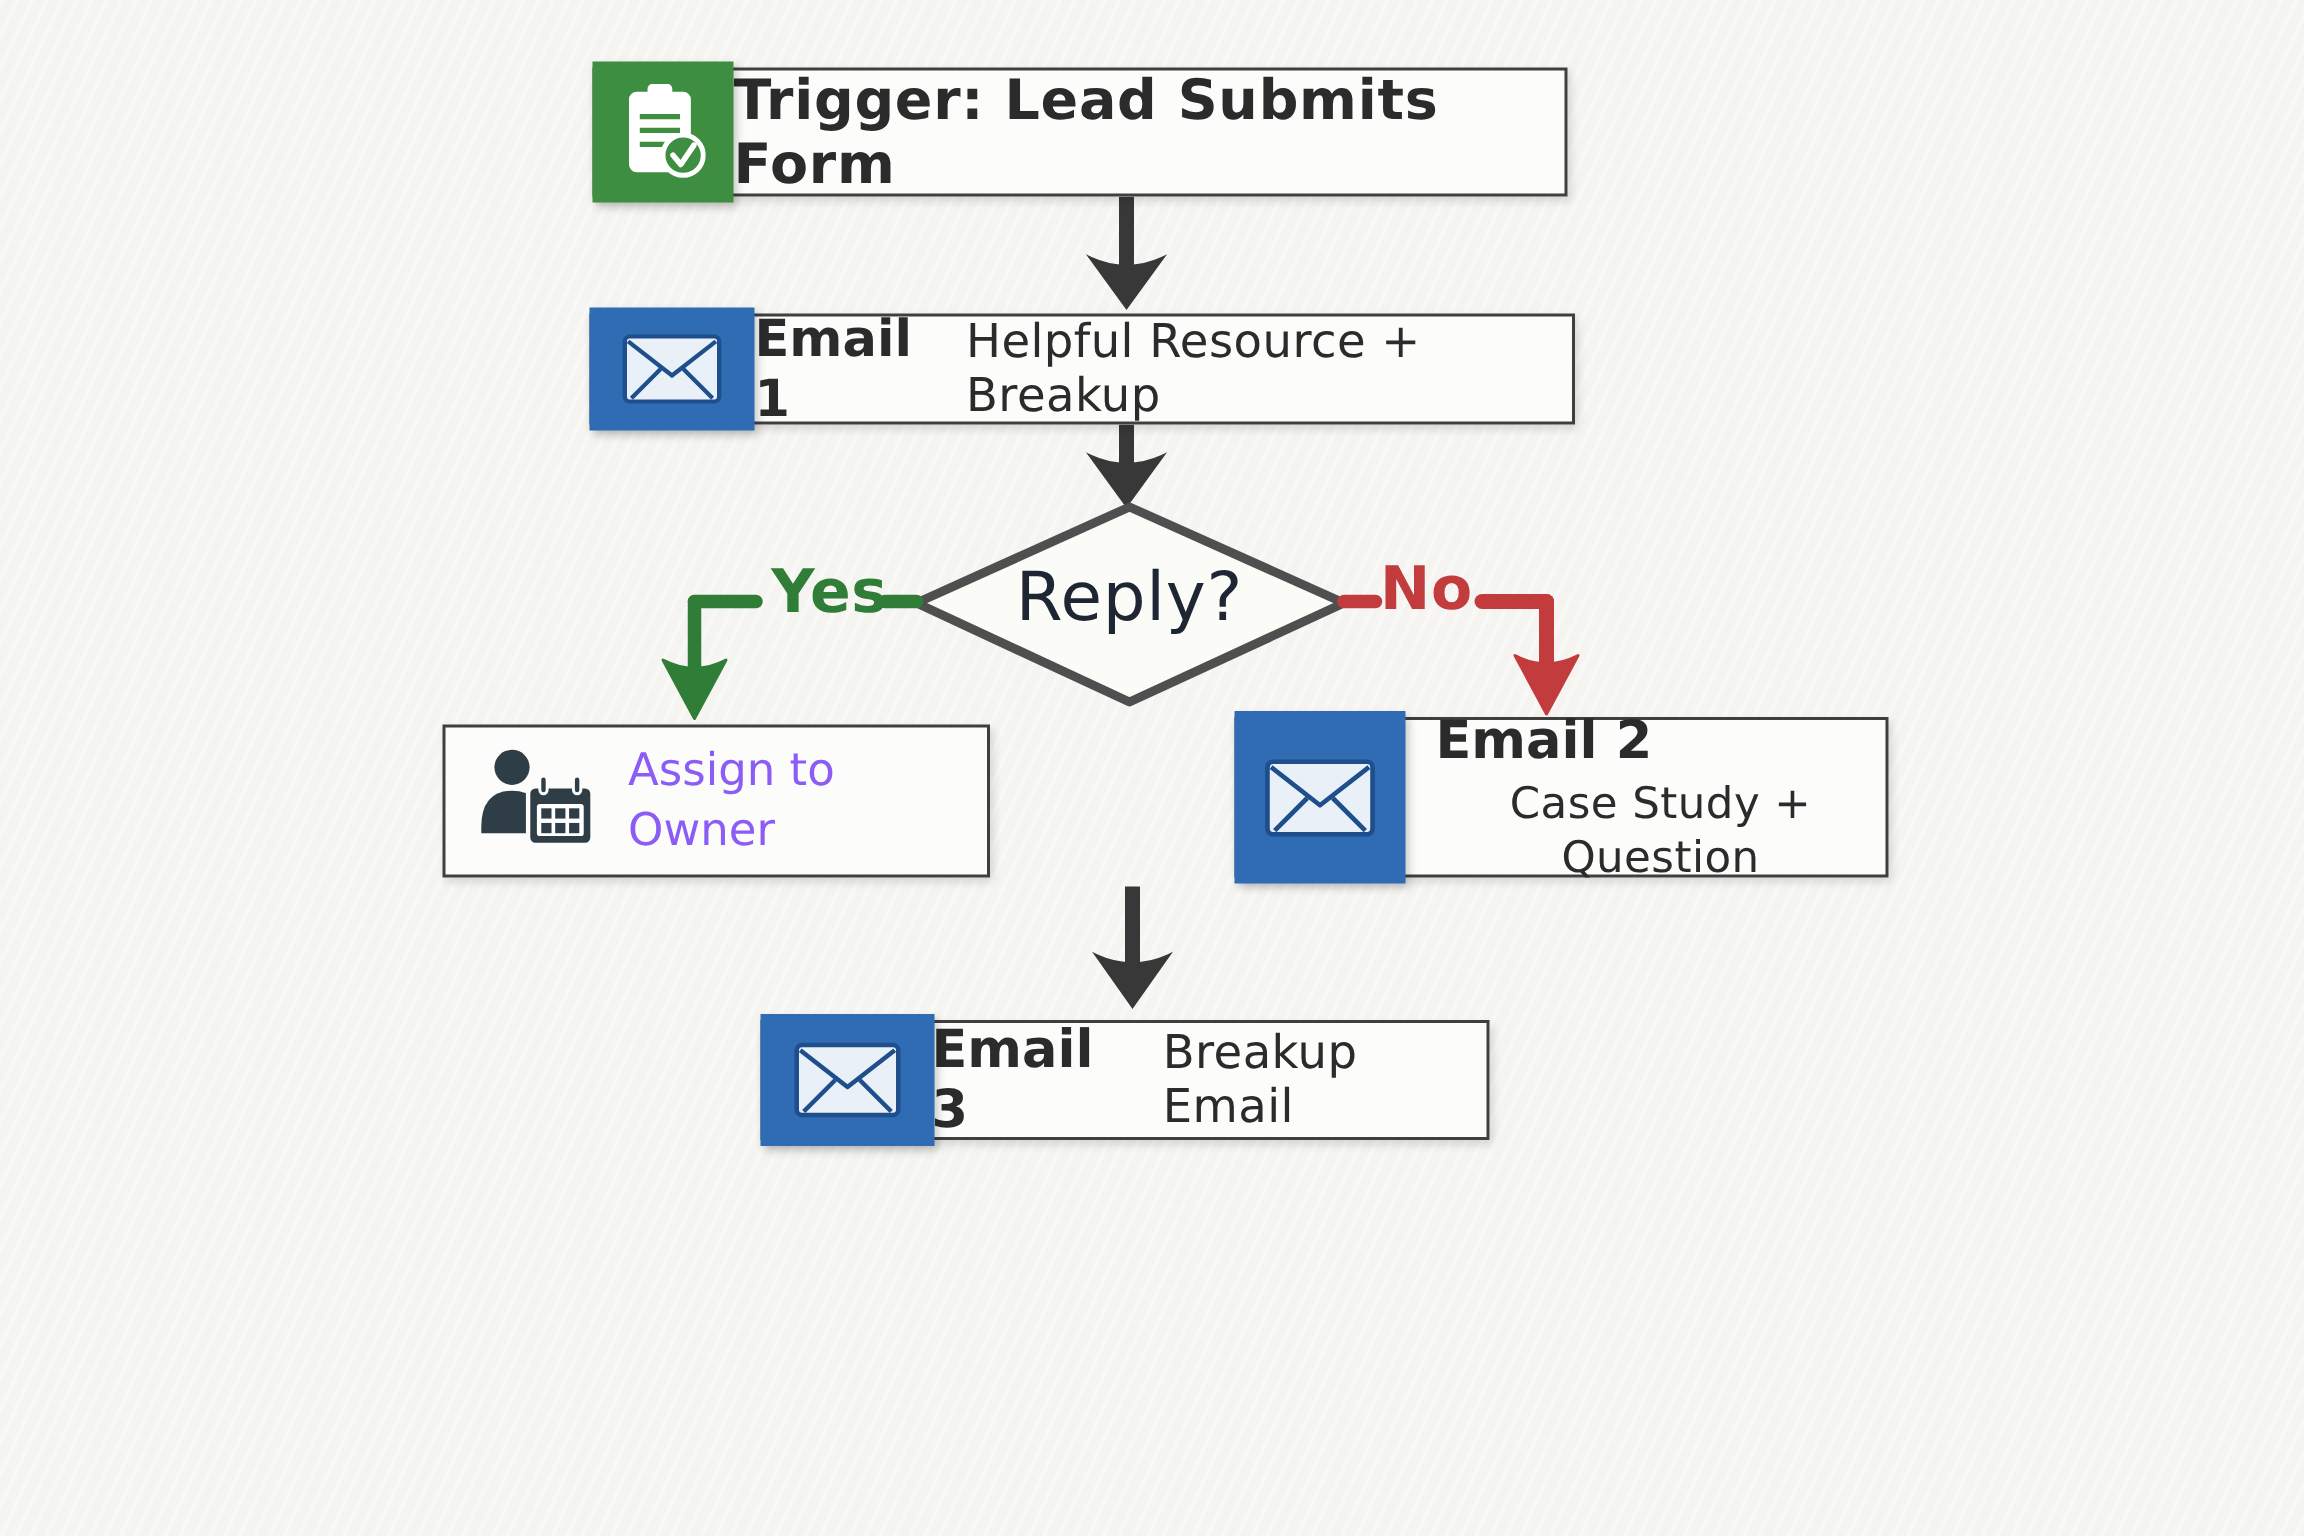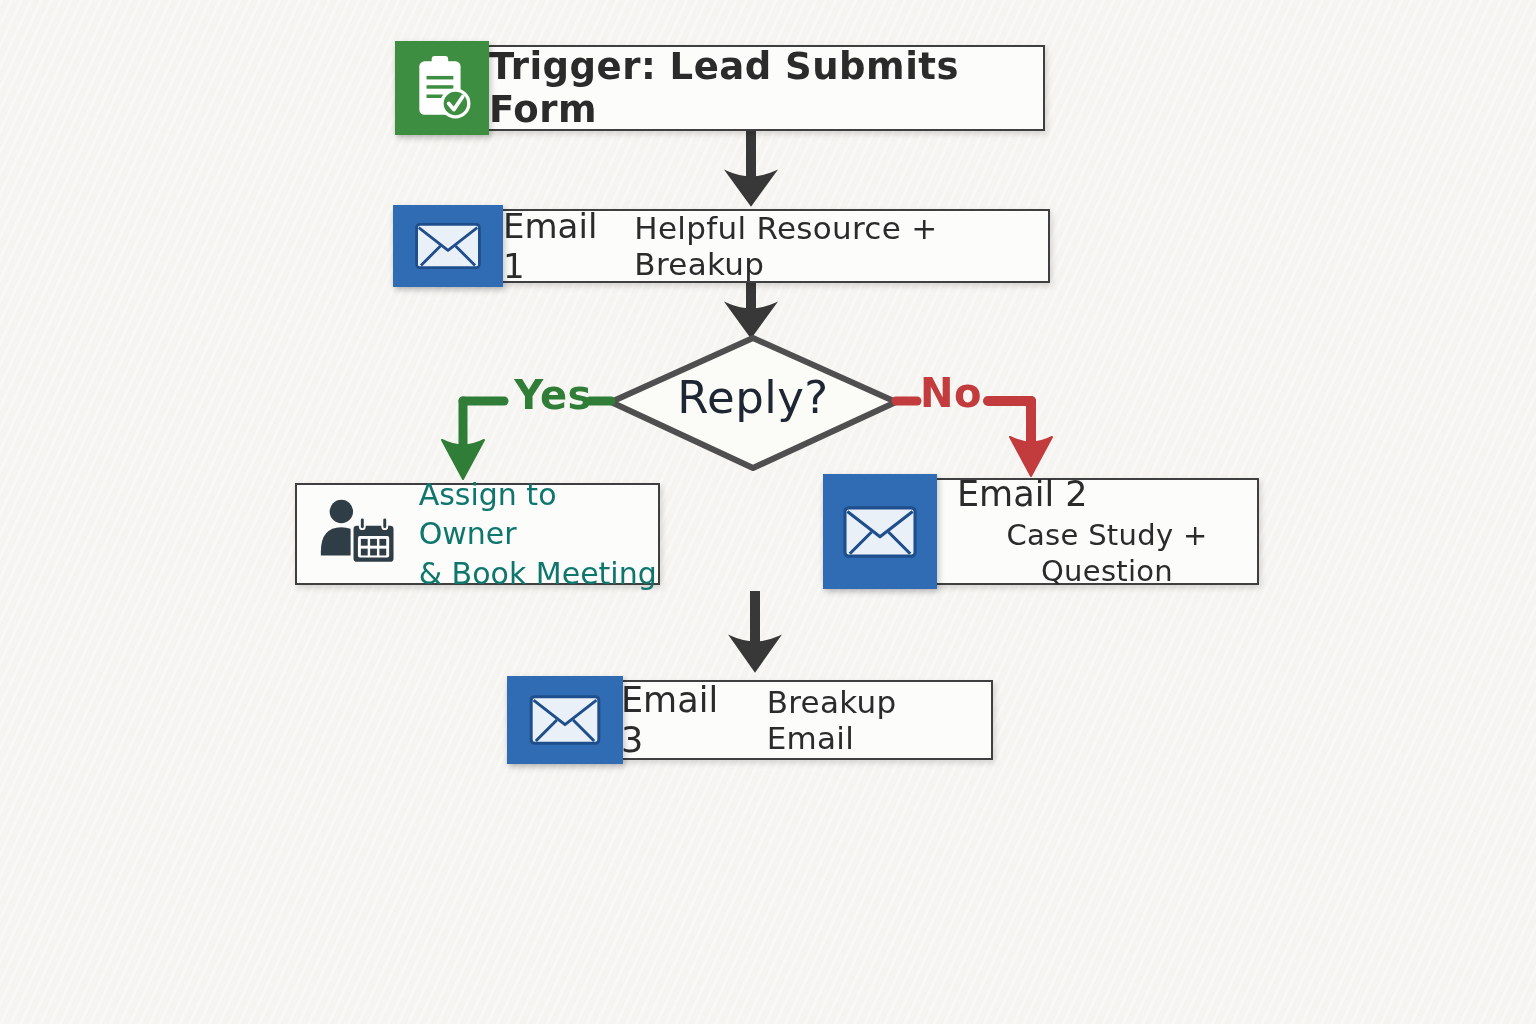--- a/index.html
+++ b/index.html
@@ -32,25 +32,25 @@
   .label-area{flex:1;display:flex;align-items:center;justify-content:flex-start;color:var(--text,#2b2b2b);}
   .label-col{display:flex;flex-direction:column;justify-content:center;color:var(--text,#2b2b2b);}
 
   #trigger-node{left:395px;top:45px;width:650px;height:86px;}
   #trigger-node .icon-block{width:94px;}
   #trigger-node .label-area{padding-left:92px;font-size:37px;font-weight:600;letter-spacing:.5px;}
 
   #email1-node{left:393px;top:209px;width:657px;height:74px;}
   #email1-node .icon-block{width:110px;}
   #email1-node .label-area{padding-left:108px;gap:13px;}
-  .prefix{font-weight:400;font-size:34px;}
+  .prefix{font-weight:700;font-size:34px;}
   .casual{font-weight:400;font-size:31px;letter-spacing:.3px;}
 
   #assign-node{left:295px;top:483px;width:365px;height:102px;padding-left:18px;}
-  #assign-node .label-col{margin-left:10px;font-size:30px;font-weight:500;line-height:1.32;color:#0f766e;}
+  #assign-node .label-col{margin-left:10px;font-size:30px;font-weight:500;line-height:1.32;color:#8b5cf6;}
 
   #email2-node{left:823px;top:478px;width:436px;height:107px;}
   #email2-node .icon-block{width:114px;}
   #email2-node .label-col{padding-left:132px;}
   #email2-node .prefix{font-size:35px;line-height:1.25;}
   #email2-node .casual{font-size:29px;line-height:1.25;text-align:center;}
 
   #email3-node{left:507px;top:680px;width:486px;height:80px;}
   #email3-node .icon-block{width:116px;}
   #email3-node .label-area{padding-left:112px;gap:17px;}
@@ -155,21 +155,20 @@
             <rect x="56.5" y="45" width="7" height="7"></rect>
             <rect x="66" y="45" width="7" height="7"></rect>
           <rect x="47" y="55" width="7" height="7"></rect>
             <rect x="56.5" y="55" width="7" height="7"></rect>
             <rect x="66" y="55" width="7" height="7"></rect>
         </g>
       </g>
     </svg>
     <div class="label-col">
       <span>Assign to Owner</span>
-      <span>&amp; Book Meeting</span>
     </div>
   </div>
 
   <div class="node" id="email2-node">
     <div class="icon-block blue">
       <svg width="78" height="58" viewBox="0 0 64 48">
         <rect x="3" y="4" width="58" height="40" rx="3" fill="#eaf0f8" stroke="#1f4e8c" stroke-width="2.6"></rect>
         <path d="M5 7 L32 28 L59 7" fill="none" stroke="#1f4e8c" stroke-width="2.6" stroke-linejoin="round"></path>
         <path d="M7 42 L25 24 M57 42 L39 24" fill="none" stroke="#1f4e8c" stroke-width="2.6"></path>
       </svg>

